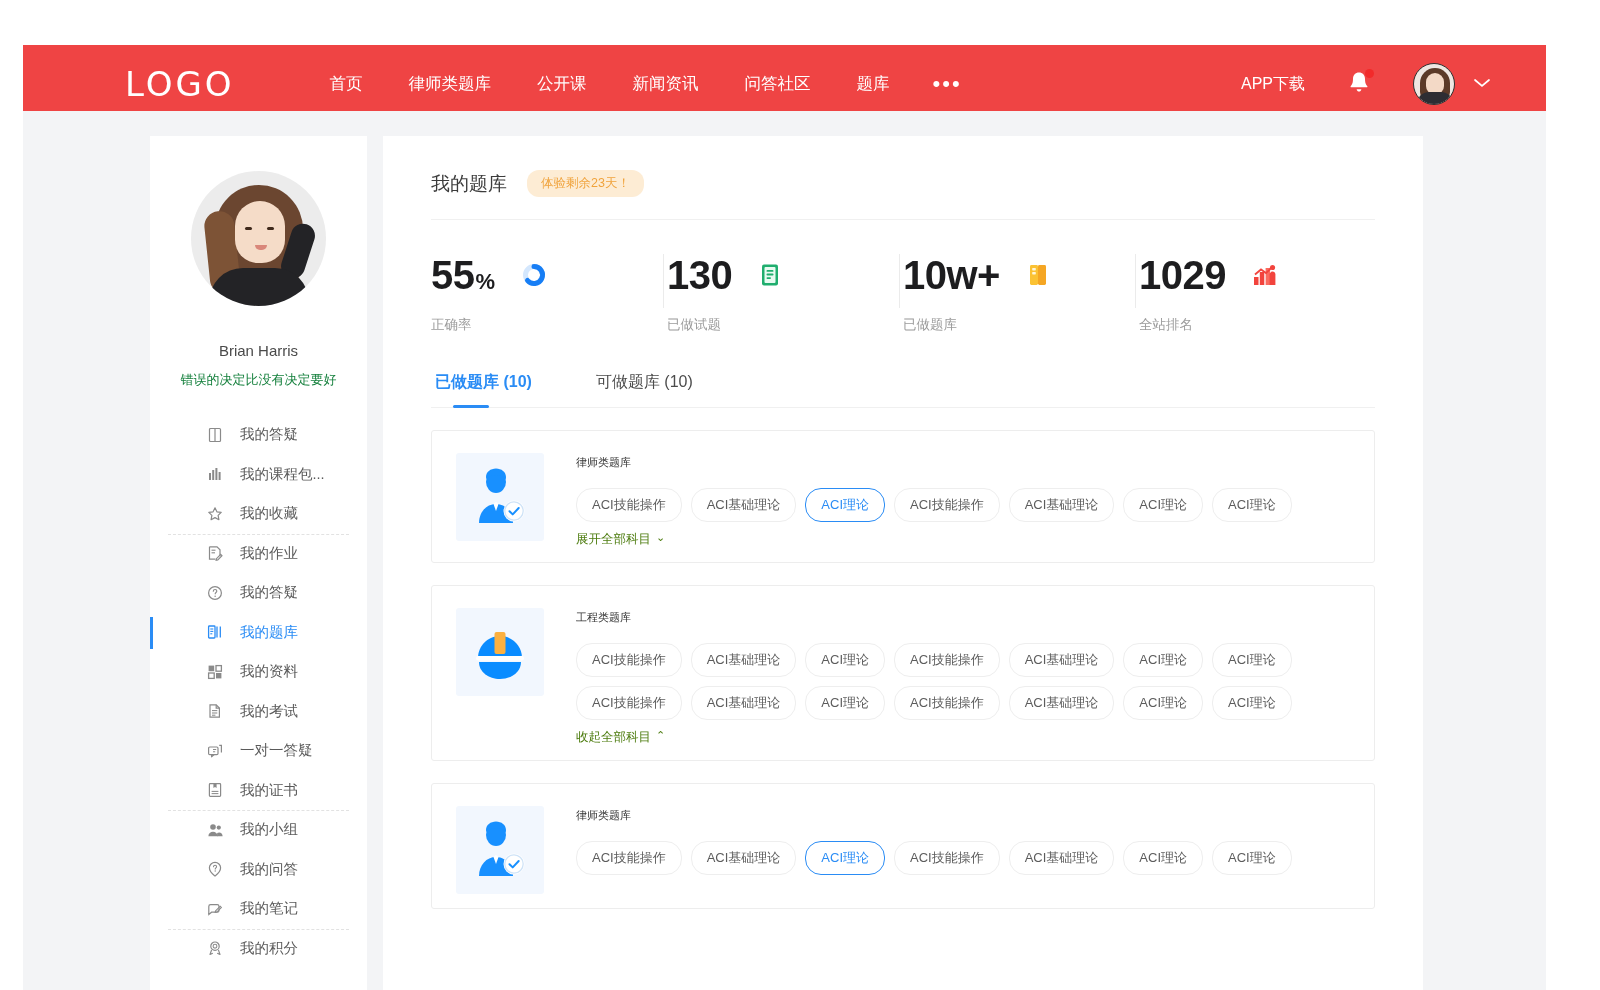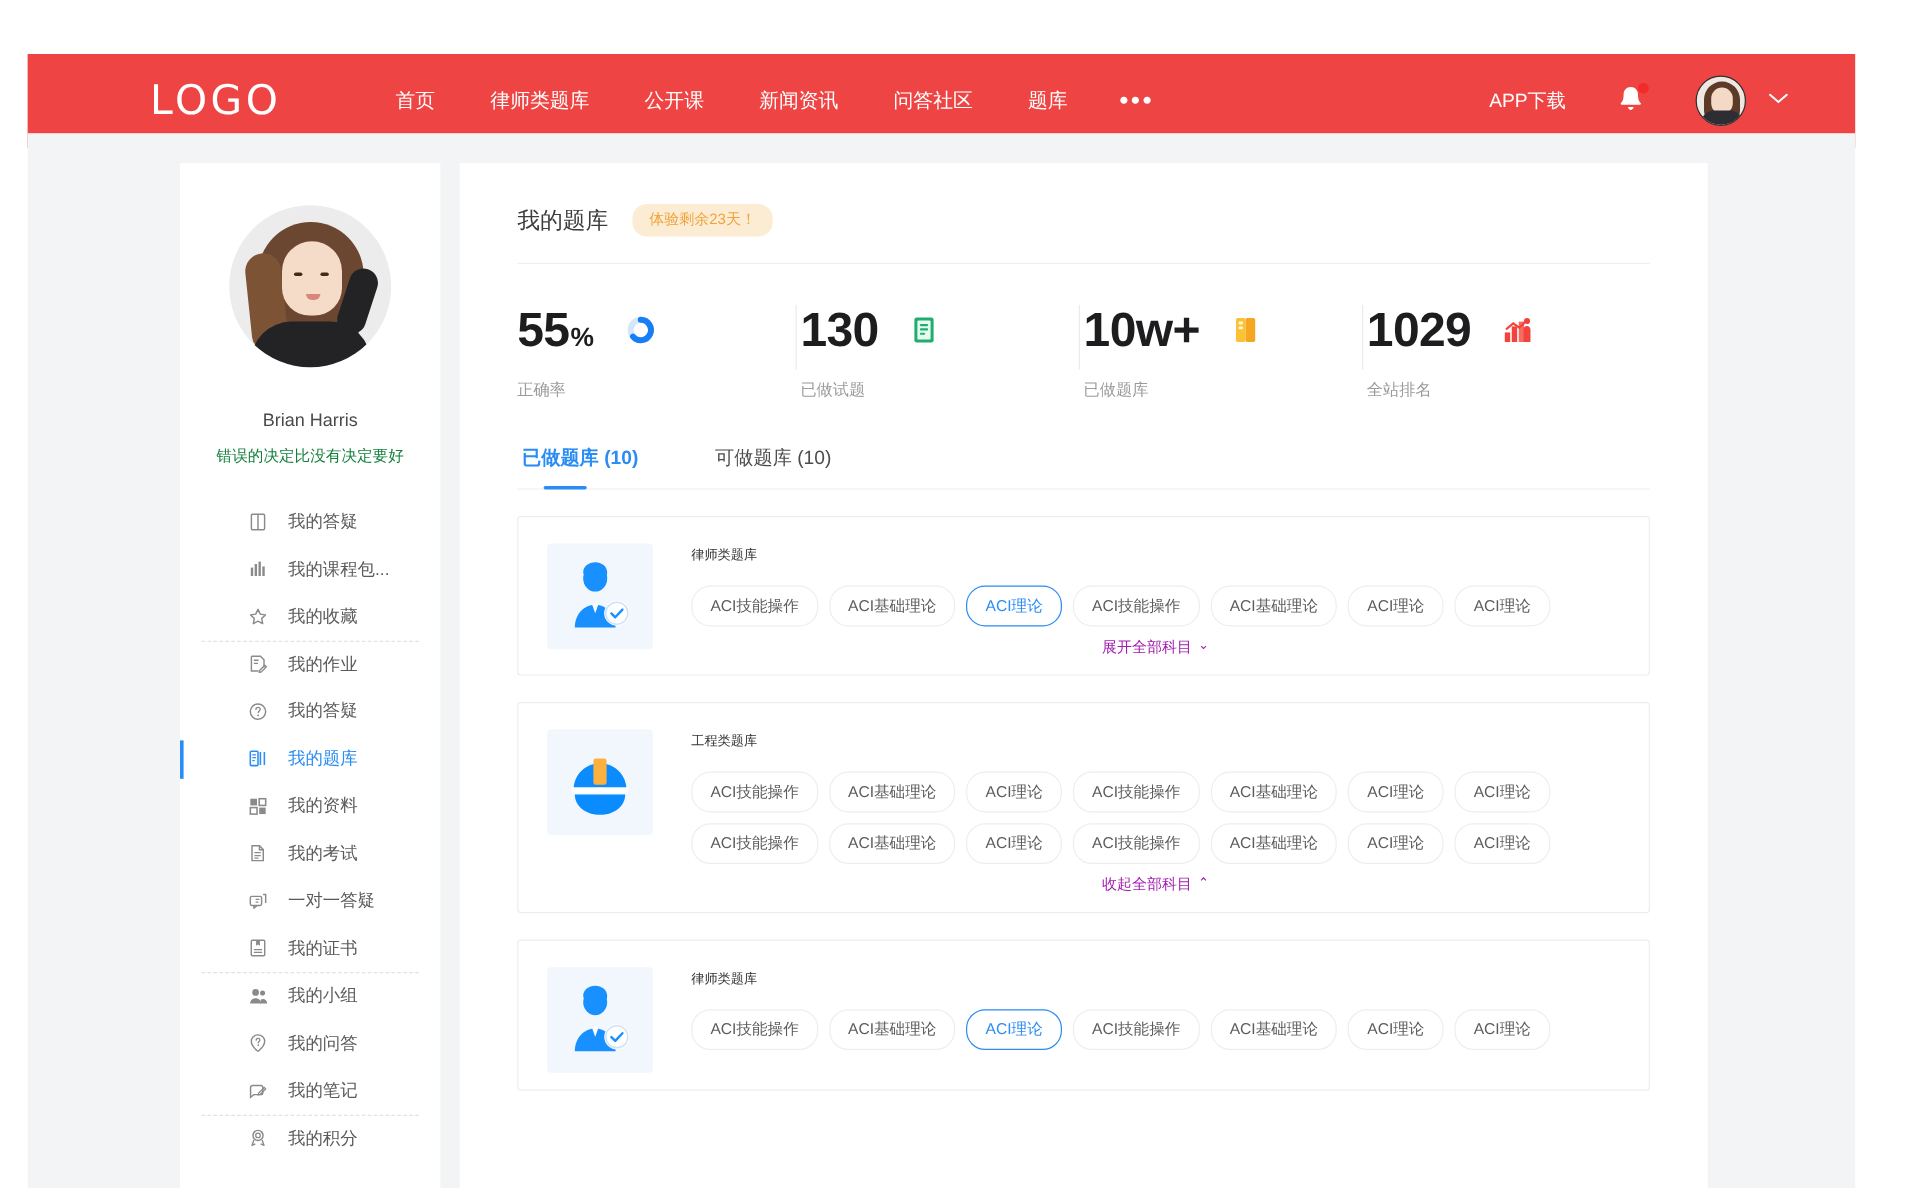--- a/index.html
+++ b/index.html
@@ -255,22 +255,22 @@
     border-radius: 16px;
     font-size: 13px;
     color: #5c5c5c;
     padding: 7px 15px;
     white-space: nowrap;
     cursor: pointer;
     background:#fff;
   }
   .tag.sel { border-color: #2a8cf5; color: #2a8cf5; }
   .expandrow {
-    display:flex; justify-content:center;
-    font-size: 12.5px; color: #a21caf;
+    display:flex; justify-content:flex-start;
+    font-size: 12.5px; color: #4d7c0f;
     margin-top: 2px;
     cursor: pointer;
   }
   .expandrow .caret { margin-left: 5px; font-size: 11px; }
 </style>
 </head>
 <body>
 
 <div class="page">
 

